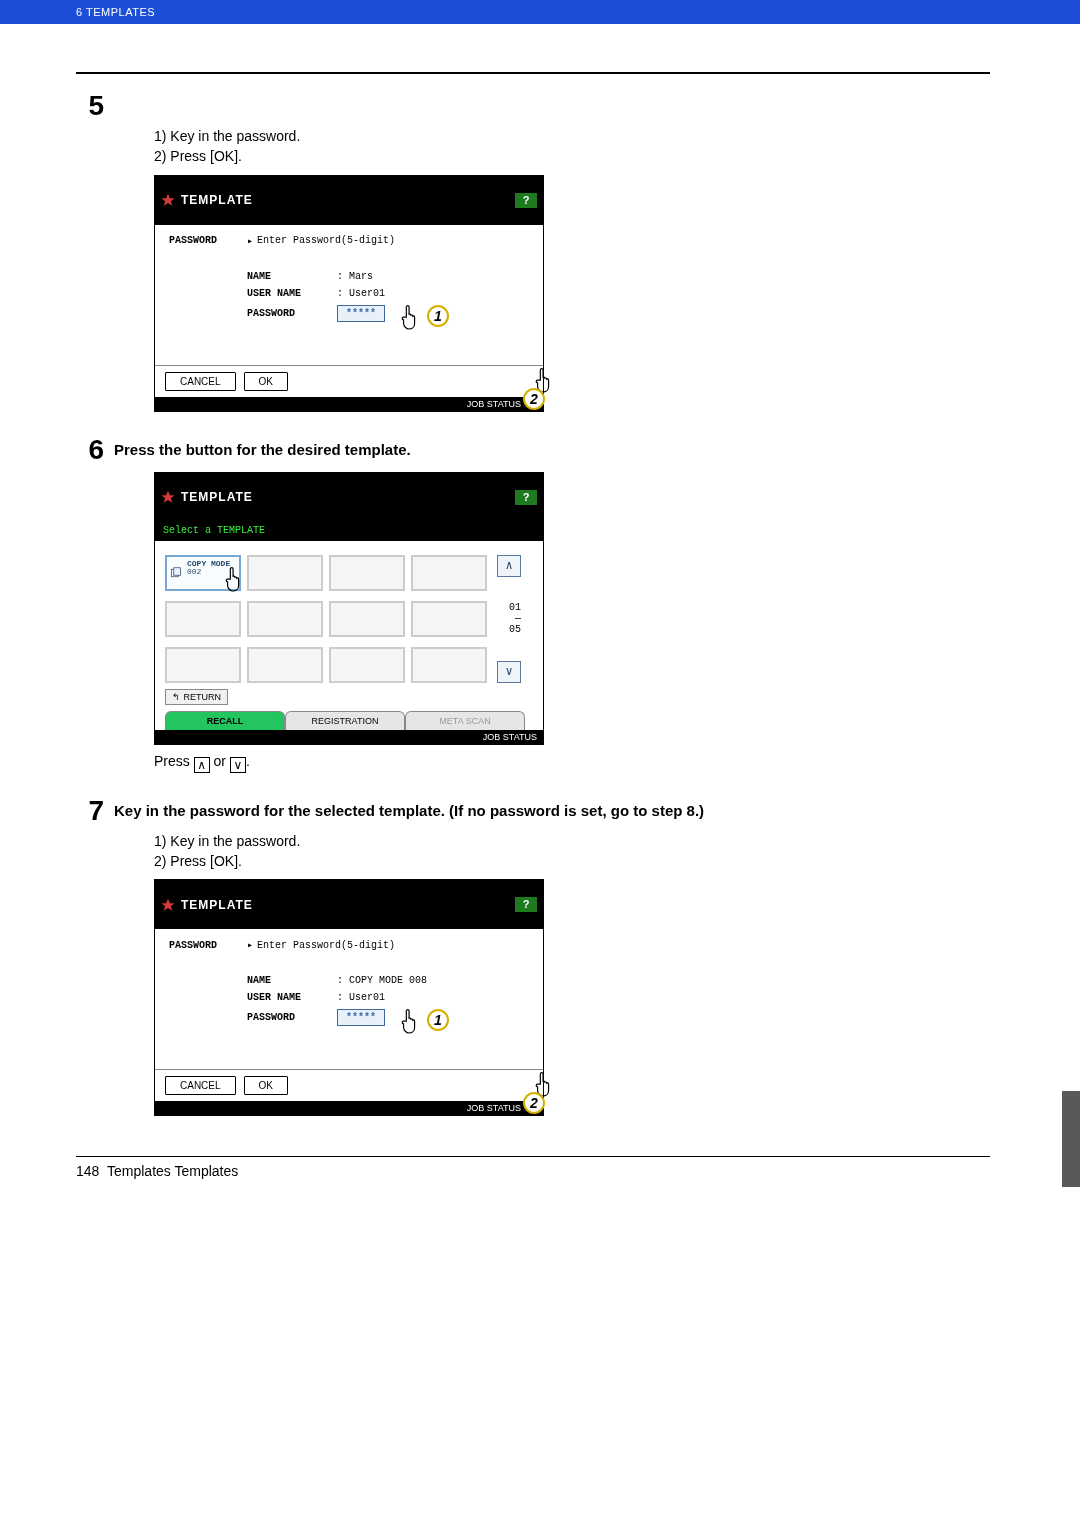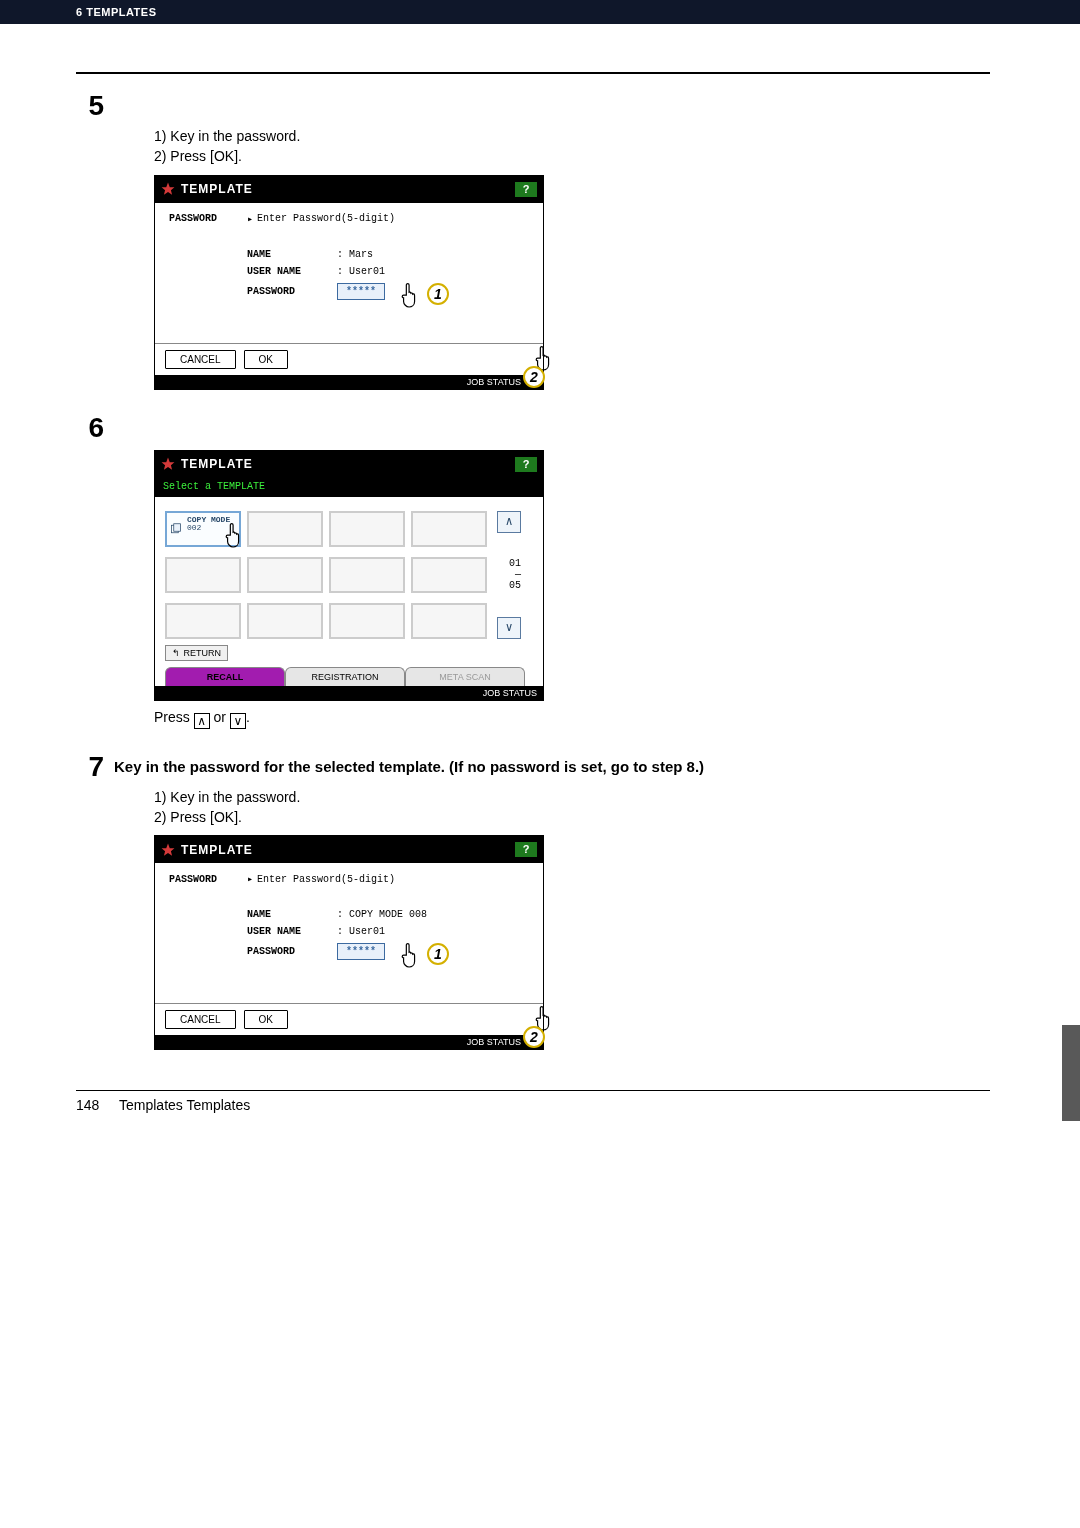--- a/index.html
+++ b/index.html
@@ -1,33 +1,33 @@
 <!DOCTYPE html>
 <html><head>
 <meta charset="utf-8">
 <style>
   * { margin: 0; padding: 0; box-sizing: border-box; }
   body { font-family: Arial, Helvetica, sans-serif; background: #fff; color: #000; width: 1080px; }
-  .page-header { background: #0f172a; color: #fff; font-size: 11px; font-weight: bold; padding: 6px 4px 6px 76px; letter-spacing: 0.5px; }
+  .page-header { background: #1d4ed8; color: #fff; font-size: 11px; font-weight: normal; padding: 6px 4px 6px 76px; letter-spacing: 0.5px; }
   .content { padding: 48px 90px 0 76px; }
   .rule { border: none; border-top: 2px solid #000; margin-bottom: 18px; }
   .thin-rule { border: none; border-top: 1px solid #000; margin: 4px 0 6px 0; }
   .step { margin-bottom: 24px; }
   .step-head { display: flex; align-items: flex-start; gap: 10px; }
   .step-num { font-size: 28px; font-weight: bold; line-height: 1; min-width: 28px; text-align: right; }
   .step-title { font-size: 15px; font-weight: bold; line-height: 1.3; padding-top: 4px; }
   .substeps { margin: 6px 0 8px 78px; font-size: 14px; line-height: 1.45; }
   .body-text { margin: 6px 0 8px 78px; font-size: 14px; line-height: 1.45; }
   .sub-head { margin: 10px 0 2px 78px; font-size: 14px; font-weight: bold; }
   .inline-up, .inline-down { display: inline-block; border: 1px solid #000; width: 16px; height: 16px; vertical-align: -3px; text-align: center; line-height: 14px; font-size: 12px; }
   .inline-mark { display: inline-block; background: #444; color: #fff; width: 16px; height: 16px; vertical-align: -3px; text-align: center; line-height: 16px; font-size: 10px; }
 
   
   .panel { margin-left: 78px; width: 390px; border: 1px solid #000; background: #fff; font-family: "Courier New", monospace; font-size: 10px; }
-  .panel-title { background: #000; display: flex; align-items: center; justify-content: space-between; padding: 6px 6px; }
+  .panel-title { background: #000; display: flex; align-items: center; justify-content: space-between; padding: 17px 6px; }
   .panel-title-left { display: flex; align-items: center; gap: 6px; color: #fff; font-family: Arial; font-weight: bold; font-size: 12px; letter-spacing: 1px; }
   .star { width: 14px; height: 14px; display: inline-block; position: relative; }
   .star svg { width: 14px; height: 14px; display: block; }
   .help-btn { background: #1e7a1e; color: #fff; width: 22px; height: 15px; text-align: center; line-height: 15px; font-family: Arial; font-weight: bold; font-size: 11px; }
   .sub-bar { background: #000; color: #3cf03c; padding: 3px 8px 5px 8px; font-size: 10px; }
   .panel-body { padding: 10px 14px 6px 14px; min-height: 140px; }
   .row { display: flex; align-items: center; margin-bottom: 6px; }
   .row .lab { width: 78px; font-weight: bold; }
   .row .lab2 { width: 90px; font-weight: bold; }
   .row .arrow { margin-right: 4px; }
@@ -51,26 +51,26 @@
   .slot.filled .ln2 { font-weight: normal; }
   .slot.filled .icon { position: absolute; left: 3px; top: 10px; width: 12px; height: 12px; }
   .slot.filled .t-text { padding-left: 16px; display: block; }
   .nav { display: flex; flex-direction: column; justify-content: space-between; }
   .nav .arrow-btn { width: 24px; height: 22px; border: 1px solid #5a7aa0; background: #eef4fa; text-align: center; line-height: 20px; font-size: 12px; color: #2a4a6a; }
   .nav .page { font-family: "Courier New", monospace; font-size: 10px; text-align: right; line-height: 1.1; margin: 6px 0; }
   .return-row { padding: 2px 10px 6px 10px; }
   .return-btn { border: 1px solid #888; background: #f0f0f0; padding: 2px 6px; font-size: 9px; font-family: Arial; display: inline-flex; align-items: center; gap: 4px; }
   .tabs { display: flex; gap: 0; padding: 0 10px; }
   .tab { flex: 0 0 120px; text-align: center; font-family: Arial; font-size: 9px; padding: 4px 0; border: 1px solid #888; border-bottom: none; background: #e6e6e6; border-top-left-radius: 6px; border-top-right-radius: 6px; }
-  .tab.active { background: #a21caf; font-weight: bold; }
+  .tab.active { background: #22c55e; font-weight: bold; }
   .tab.disabled { color: #999; }
   .picker-status { background: #000; color: #fff; text-align: right; font-family: Arial; font-size: 9px; padding: 2px 6px; }
 
   .page-footer { position: relative; margin-top: 40px; padding: 0 0 40px 76px; font-size: 14px; }
-  .page-footer .num { margin-right: 16px; }
+  .page-footer .num { margin-right: 4px; }
   .page-footer .blk { display: inline-block; width: 18px; height: 96px; background: #595959; position: absolute; right: 0; bottom: 32px; }
 </style>
 </head>
 <body>
 
 <div class="page-header">
   <span>6 TEMPLATES</span>
 </div>
 
 <div class="content">
@@ -142,20 +142,21 @@
       <div class="panel-status">
         <span>JOB STATUS</span>
         <span class="bubble bubble2">2</span>
       </div>
     </div>
   </div>
 
   <div class="step">
     <div class="step-head">
       <div class="step-num">6</div>
+      <div class="step-title">Press the button for the desired template.</div>
     </div>
 
     <div class="panel" style="margin-top:8px;">
       <div class="panel-title">
         <span class="panel-title-left">
           <span class="star">
             <svg viewBox="0 0 24 24">
                 <polygon points="12,1 15,9 23,9 17,14 19,22 12,17 5,22 7,14 1,9 9,9" fill="#d43a3a"></polygon>
               </svg>
           </span>

